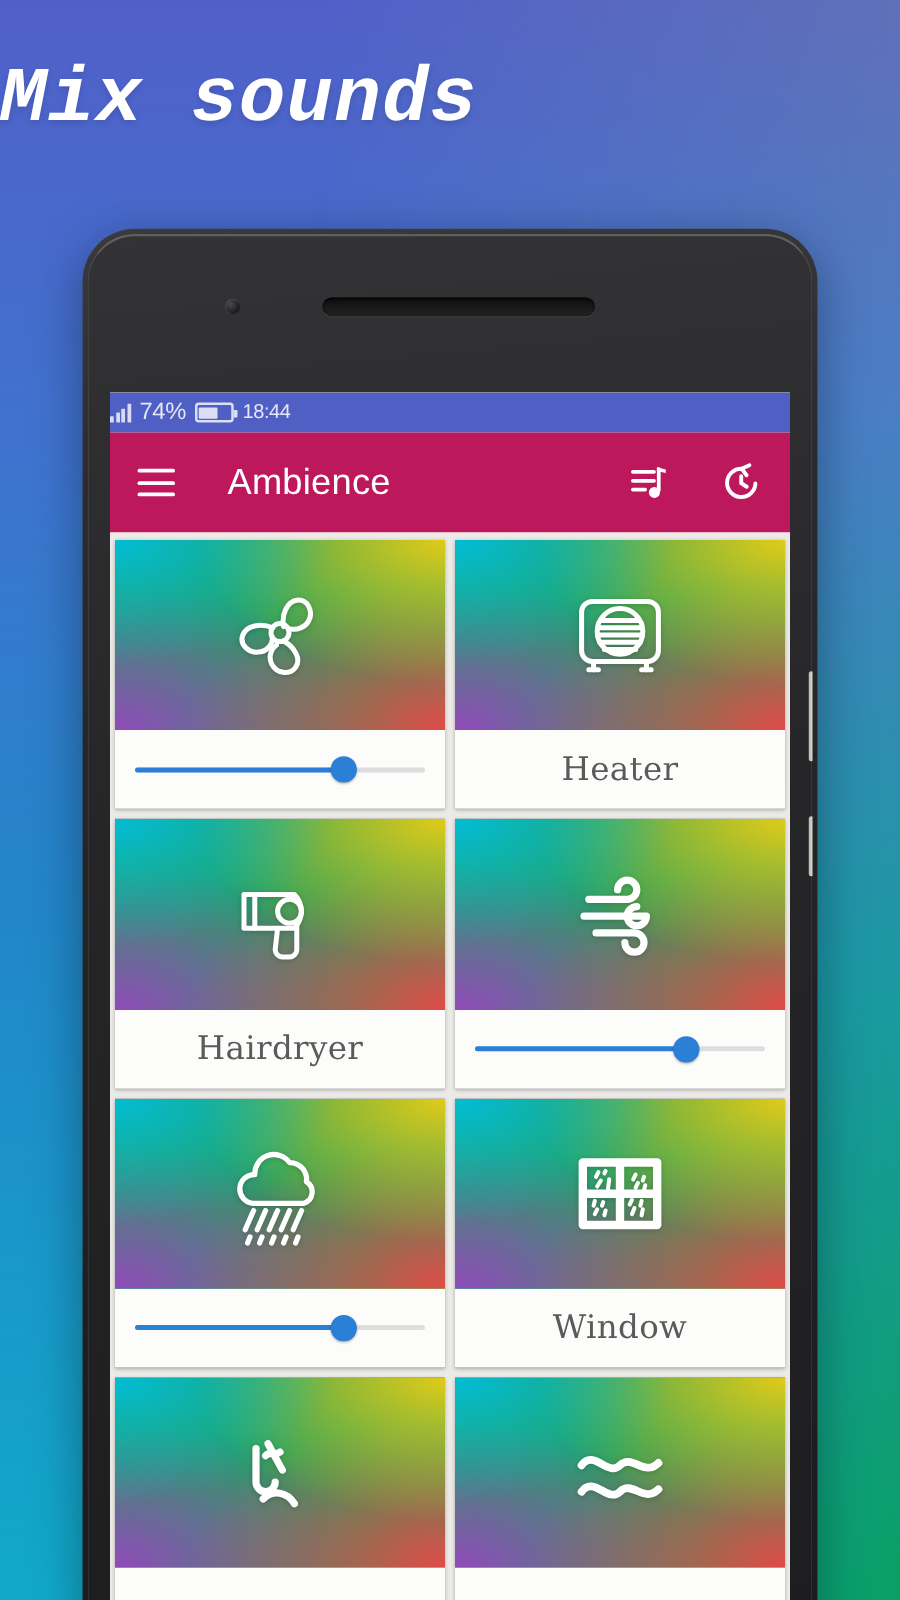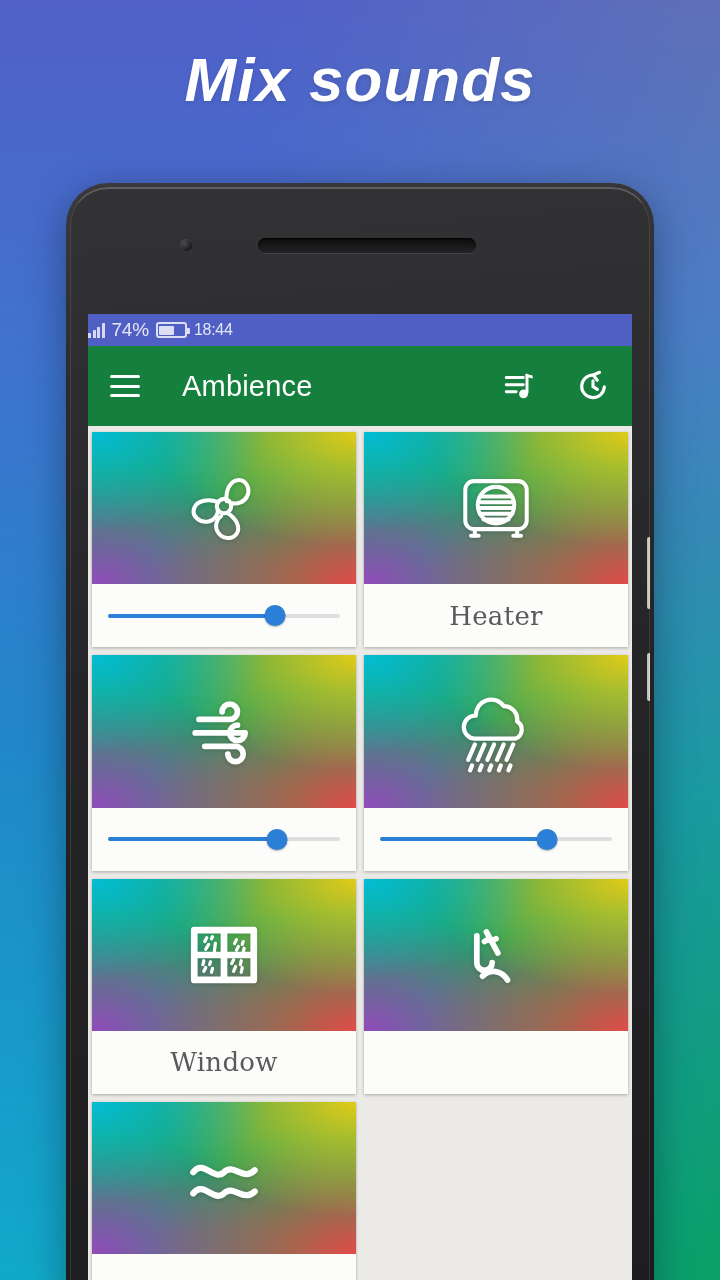--- a/index.html
+++ b/index.html
@@ -23,23 +23,23 @@
   #bg-right {
     position:absolute; inset:0;
     background:linear-gradient(180deg,#6070b8 0%, #4a7ec4 26%, #1a9a9f 62%, #0a9f63 100%);
     -webkit-mask-image:linear-gradient(90deg, rgba(0,0,0,0) 35%, rgba(0,0,0,1) 100%);
     mask-image:linear-gradient(90deg, rgba(0,0,0,0) 35%, rgba(0,0,0,1) 100%);
   }
 
   
   #headline {
     position:absolute; top:44px; left:0; width:720px;
-    text-align:center;
+    text-align:left;
     color:#ffffff;
-    font-family:Liberation Sans, sans-serif;
+    font-family:Liberation Mono, monospace;
     font-size:62px;
     font-weight:bold;
     font-style:italic;
     letter-spacing:1px;
     text-shadow:0 2px 5px rgba(0,0,0,.12);
   }
 
   
   #phone {
     position:absolute;
@@ -121,21 +121,21 @@
   .battery::after{
     content:""; position:absolute; right:-5px; top:4px;
     width:3px; height:6px; background:#dcdef4; border-radius:0 1px 1px 0;
   }
   .battery i { display:block; height:100%; width:62%; background:#dcdef4; border-radius:1px; }
   #clock { font-size:16px; letter-spacing:-.3px; }
 
   
   #appbar {
     height:80px;
-    background:#15803d;
+    background:#be185d;
     display:flex; align-items:center;
     padding:0 22px;
     color:#ffffff;
   }
   #hamburger { width:30px; height:22px; display:flex; flex-direction:column; justify-content:space-between; cursor:pointer; }
   #hamburger span { display:block; height:3px; background:#fff; border-radius:2px; }
   #app-title {
     font-size:29px; font-weight:500; margin-left:42px; letter-spacing:.2px;
     font-family:"Liberation Sans", sans-serif;
   }
@@ -295,20 +295,35 @@
                 <path d="M28 72 L28 79 M72 72 L72 79"></path>
                 <path d="M24 79 H32 M68 79 H76"></path>
               </g>
             </svg>
           </div>
           <div class="card-foot">
             <div class="card-label">Heater</div>
           </div>
         </div>
 
+        <div class="card">
+          <div class="card-art">
+            <svg viewBox="0 0 100 100">
+              <g fill="none" stroke="#ffffff" stroke-width="4.2" stroke-linecap="round" stroke-linejoin="round">
+                <path d="M28 34 H62 A20 20 0 0 1 62 62 H48 L46 80 A6 6 0 0 0 52 86 H58 A6 6 0 0 0 64 80 L64 58"></path>
+                <rect x="20" y="34" width="9" height="28"></rect>
+                <path d="M29 62 H48"></path>
+                <circle cx="58" cy="48" r="10"></circle>
+              </g>
+            </svg>
+          </div>
+          <div class="card-foot">
+            <div class="card-label">Hairdryer</div>
+          </div>
+        </div>
 
         <div class="card">
           <div class="card-art">
             <svg viewBox="0 0 100 100">
               <g fill="none" stroke="#ffffff" stroke-width="6" stroke-linecap="round" stroke-linejoin="round">
                 <path d="M24 38 H56 A8 8 0 1 0 48 30"></path>
                 <path d="M20 52 H72 A8 8 0 1 1 64 44"></path>
                 <path d="M30 66 H62 A8 8 0 1 1 54 74"></path>
               </g>
             </svg>

